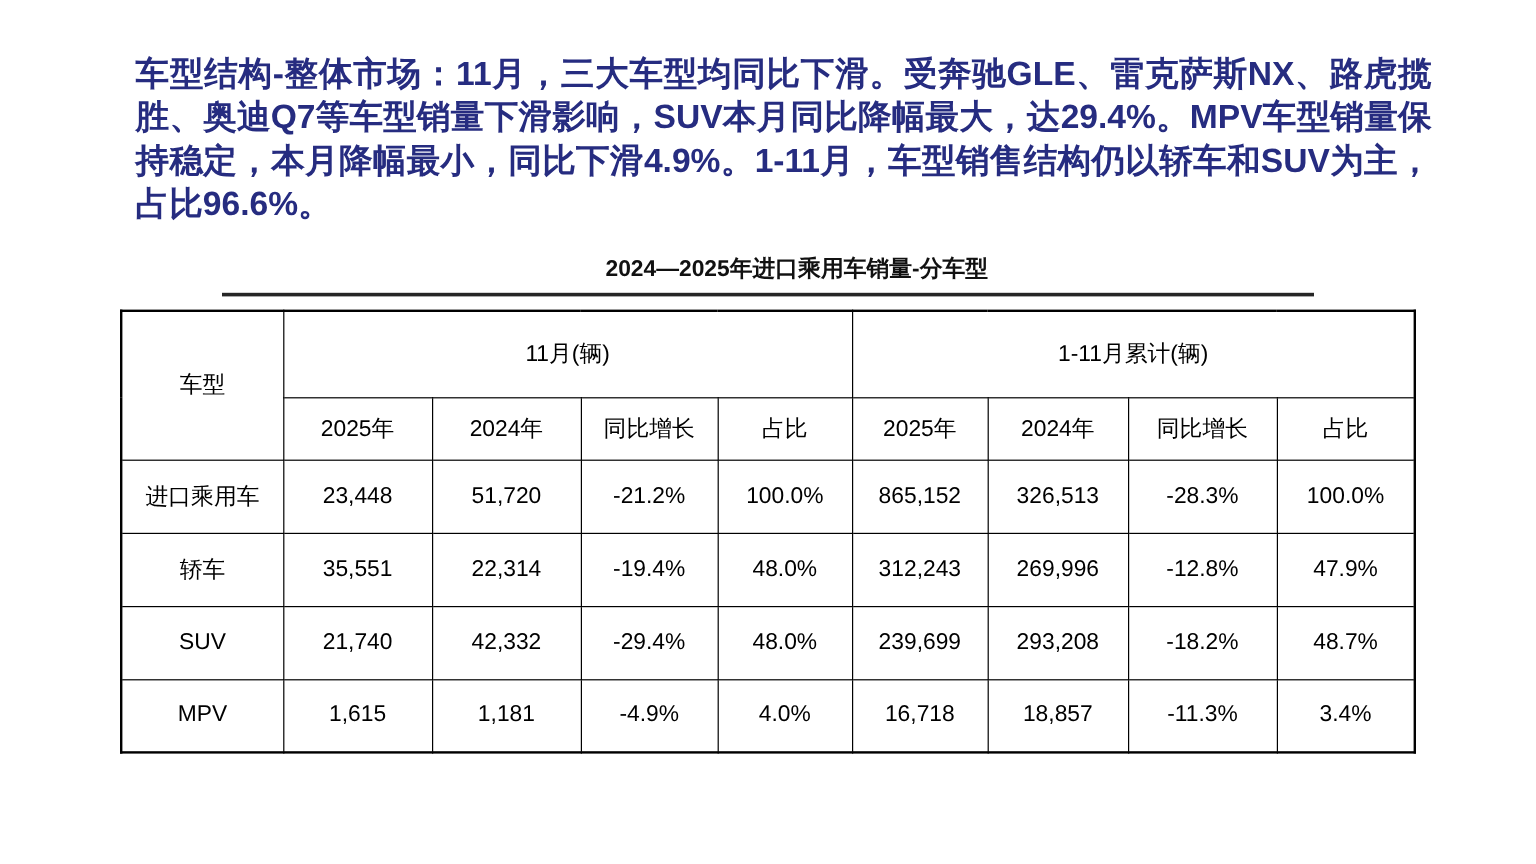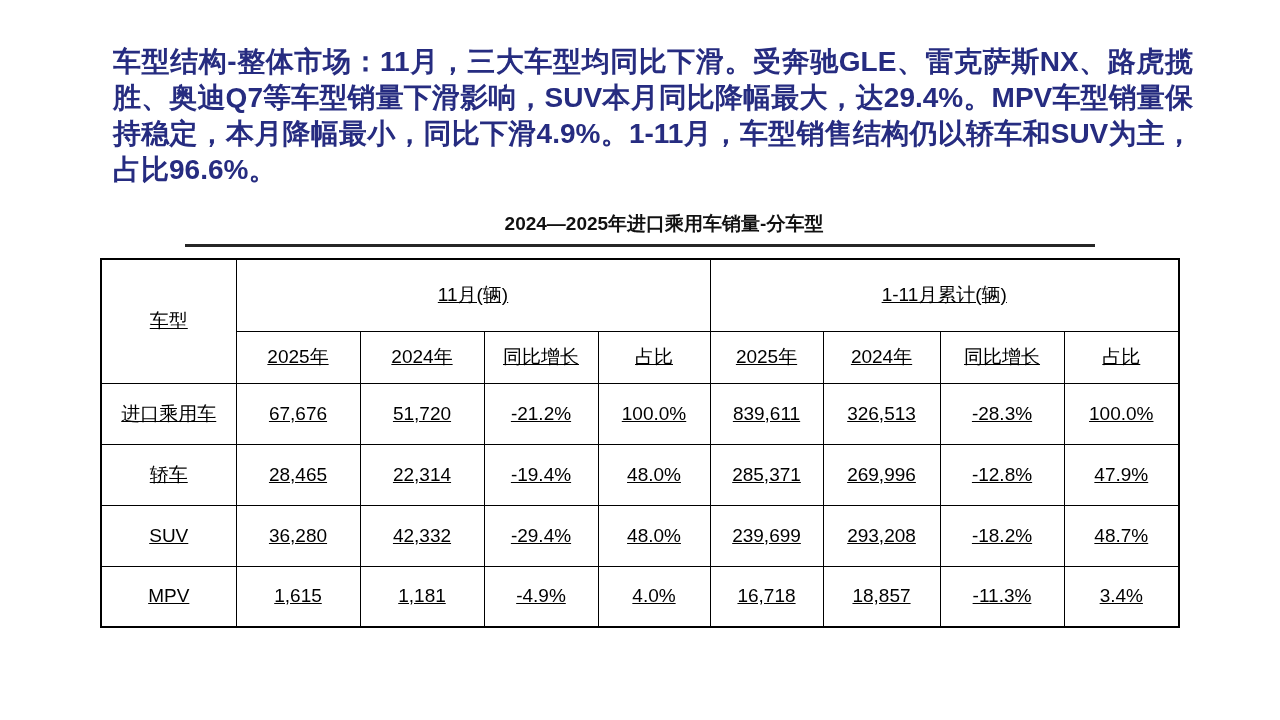--- a/index.html
+++ b/index.html
@@ -53,21 +53,20 @@
     color: #000000;
   }
   table.sales th, table.sales td {
     border: 1px solid #000000;
     text-align: center;
     vertical-align: middle;
     font-size: 19px;
     font-weight: normal;
     overflow: hidden;
     white-space: nowrap;
-    text-decoration: underline;
   }
   tr.group-row { height: 72px; }
   tr.sub-row { height: 52px; }
   tr.data-row { height: 61px; }
   .bold { font-weight: bold; margin-left: 28px; }
   th.group-header { font-size: 20px; font-weight: bold; }
   th.vehicle-header { font-size: 20px; font-weight: bold; }
   td.row-label { font-size: 20px; font-weight: bold; }
   .source-note {
     position: absolute;
@@ -120,45 +119,45 @@
         <th class="bold">同比增长</th>
         <th>占比</th>
         <th>2025年</th>
         <th>2024年</th>
         <th class="bold">同比增长</th>
         <th>占比</th>
       </tr>
 
       <tr class="data-row">
         <td class="row-label">进口乘用车</td>
-        <td>67,676</td>
+        <td>23,448</td>
         <td>51,720</td>
         <td class="bold">-21.2%</td>
         <td>100.0%</td>
-        <td>839,611</td>
+        <td>865,152</td>
         <td>326,513</td>
         <td class="bold">-28.3%</td>
         <td>100.0%</td>
       </tr>
 
       <tr class="data-row">
         <td class="row-label">轿车</td>
-        <td>28,465</td>
+        <td>35,551</td>
         <td>22,314</td>
         <td class="bold">-19.4%</td>
         <td>48.0%</td>
-        <td>285,371</td>
+        <td>312,243</td>
         <td>269,996</td>
         <td class="bold">-12.8%</td>
         <td>47.9%</td>
       </tr>
 
       <tr class="data-row">
         <td class="row-label">SUV</td>
-        <td>36,280</td>
+        <td>21,740</td>
         <td>42,332</td>
         <td class="bold">-29.4%</td>
         <td>48.0%</td>
         <td>239,699</td>
         <td>293,208</td>
         <td class="bold">-18.2%</td>
         <td>48.7%</td>
       </tr>
 
       <tr class="data-row">

